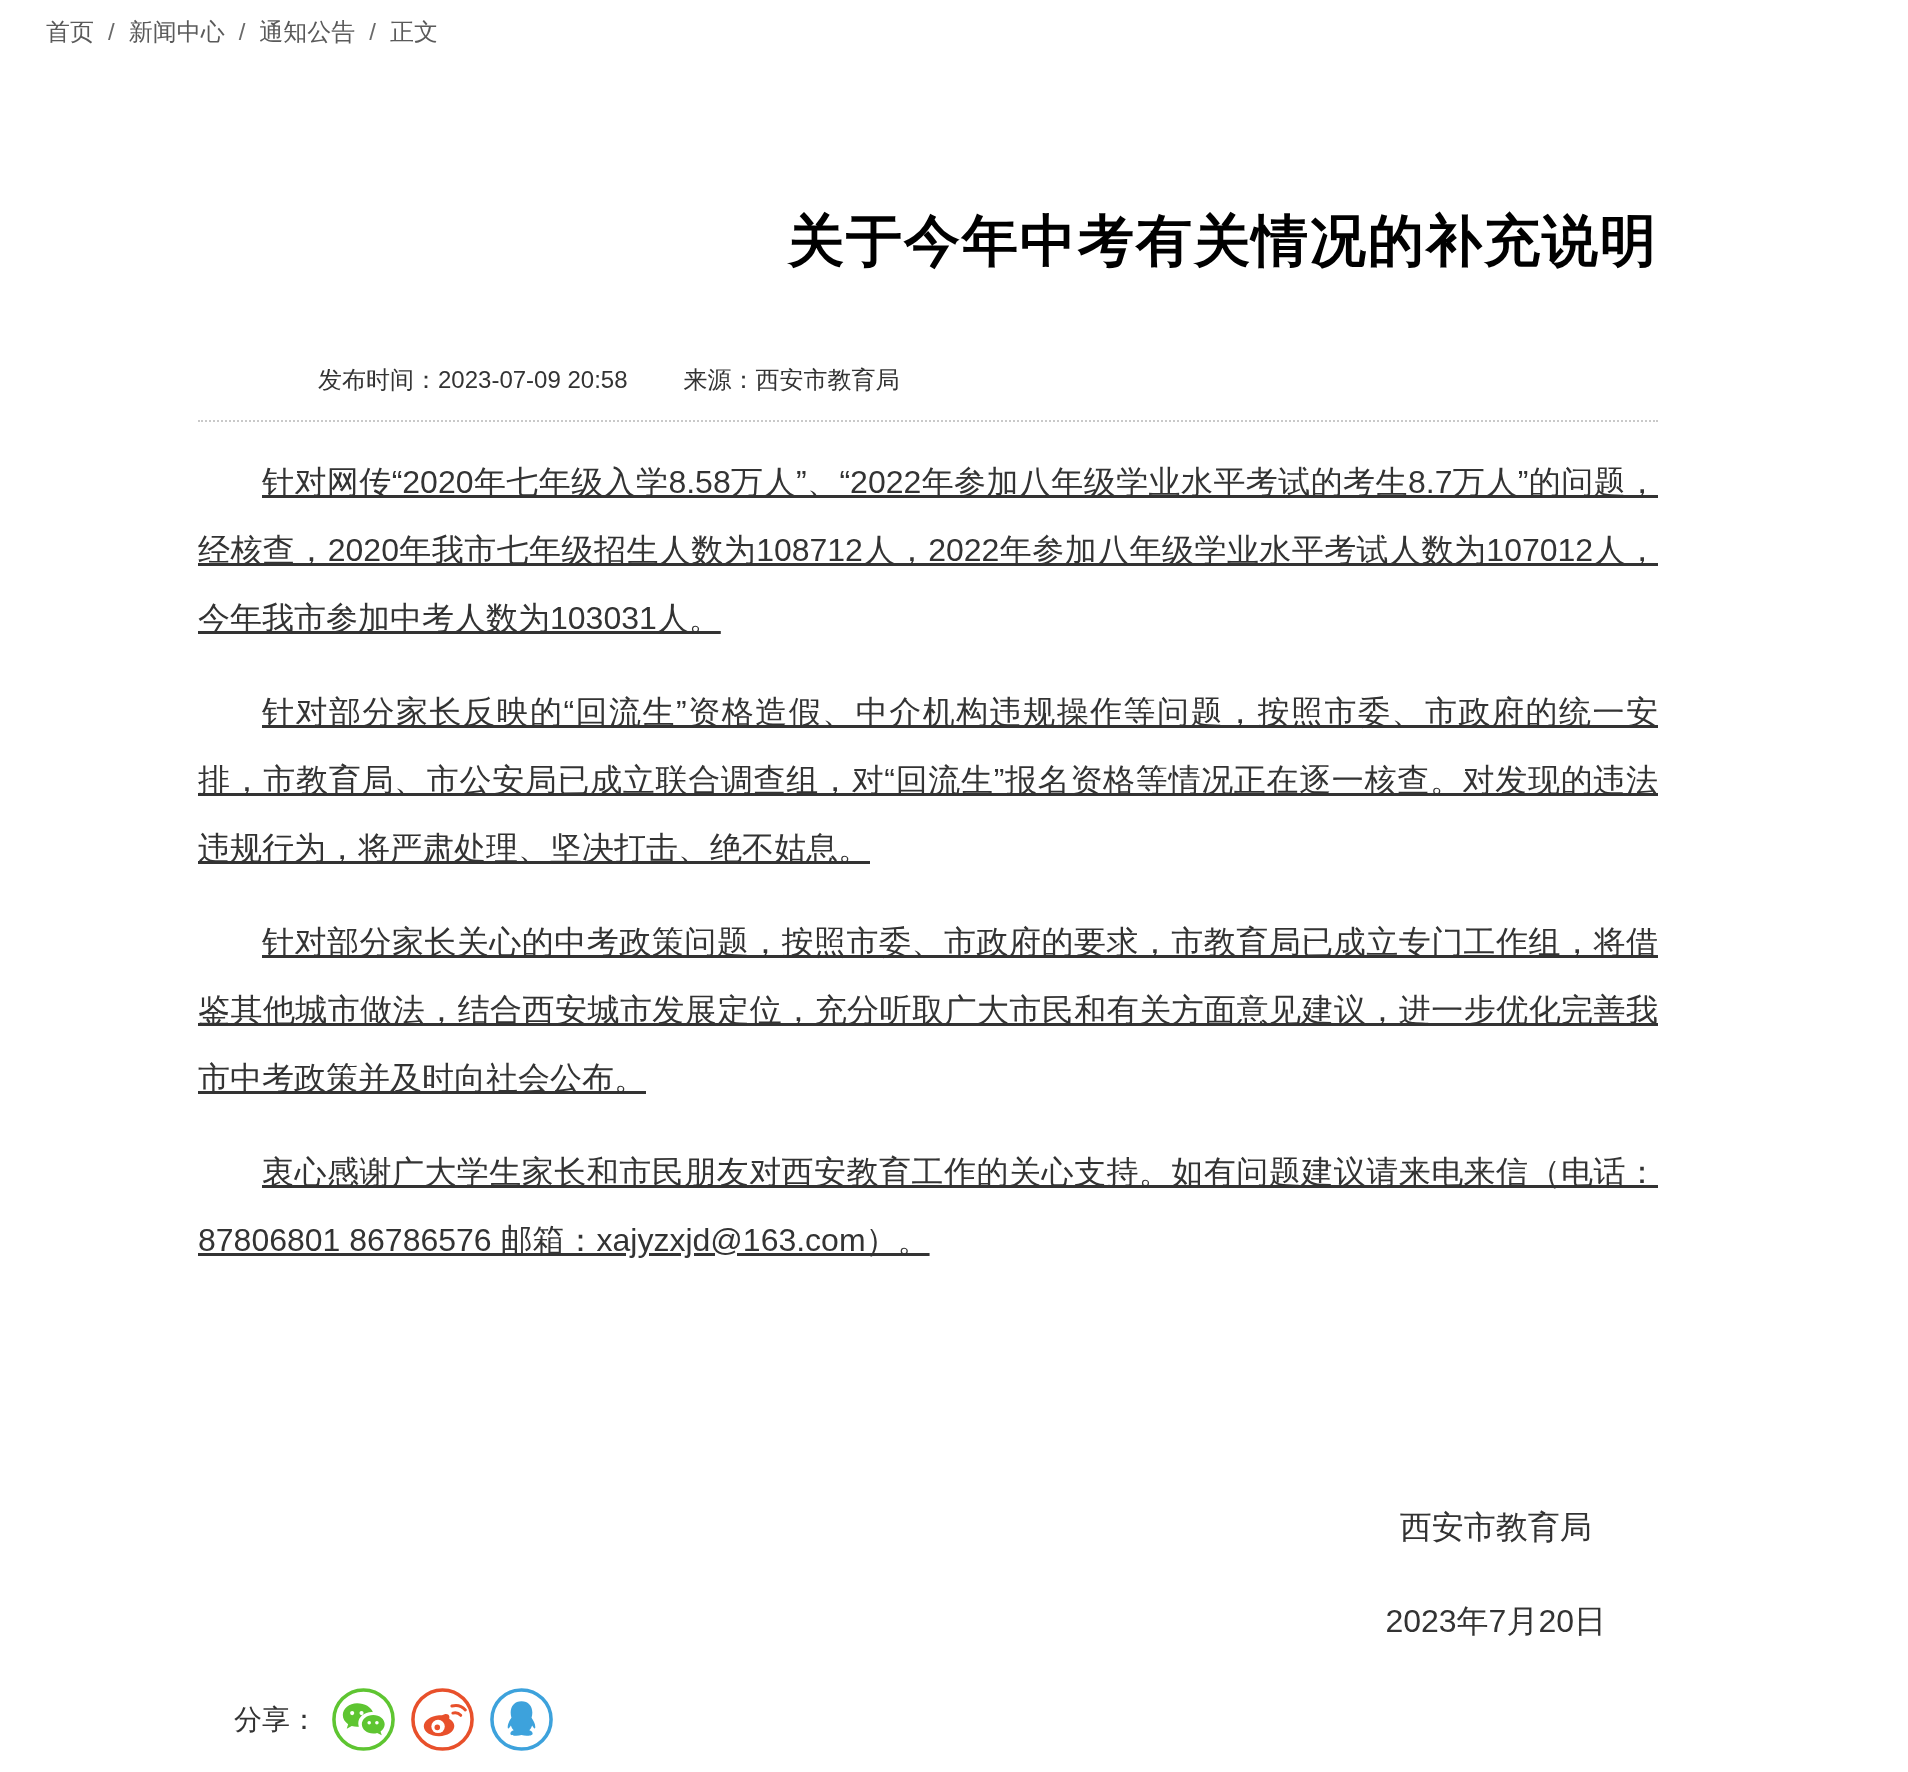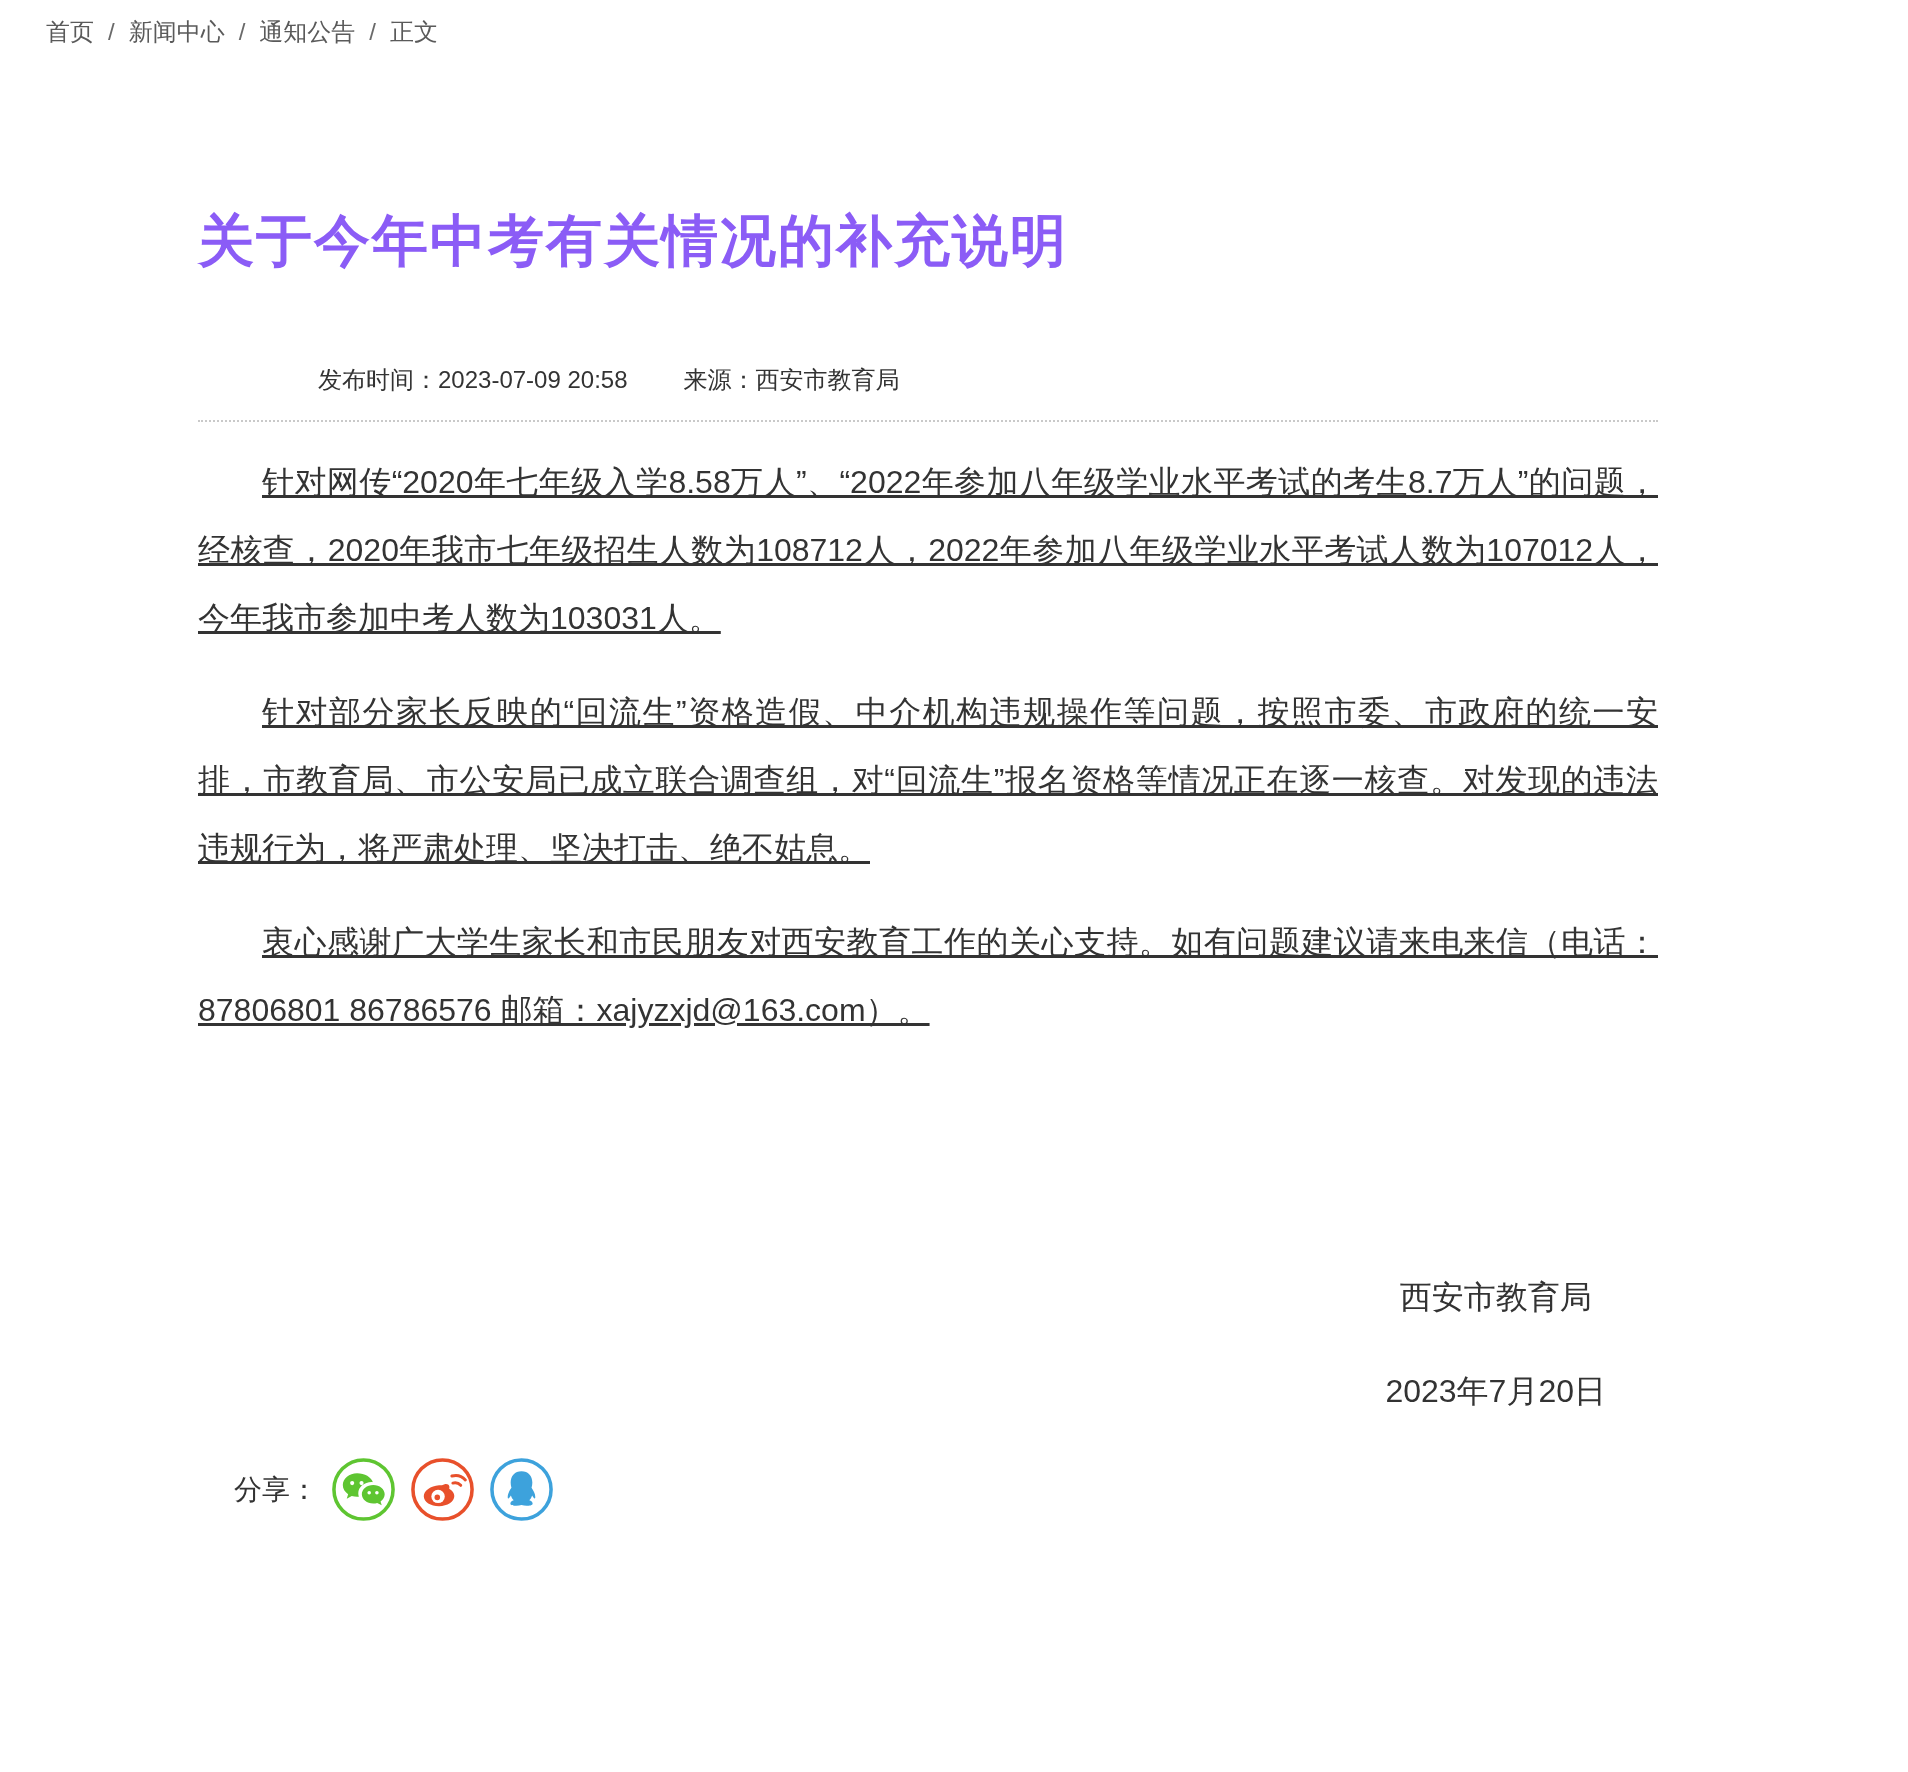--- a/index.html
+++ b/index.html
@@ -6,21 +6,21 @@
   html, body { margin: 0; padding: 0; background: #ffffff; }
   body { font-family: "Liberation Sans", "DejaVu Sans", sans-serif; }
   .page { position: relative; width: 1908px; height: 1772px; background: #ffffff; overflow: hidden; }
 
   .breadcrumb { padding: 16px 0 0 46px; font-size: 24px; color: #5a5a5a; display: flex; align-items: center; gap: 14px; }
   .breadcrumb .bc-item { color: #5a5a5a; text-decoration: none; cursor: pointer; }
   .breadcrumb .sep { color: #6a6a6a; }
 
   .article { width: 1460px; margin-left: 198px; }
 
-  .title { margin: 156px 0 0 0; text-align: left; font-size: 56px; font-weight: 700; color: #8b5cf6; letter-spacing: 2px; }
+  .title { margin: 156px 0 0 0; text-align: right; font-size: 56px; font-weight: 700; color: #000000; letter-spacing: 2px; }
 
   .meta { margin-top: 84px; padding: 0 0 24px 120px; font-size: 24px; color: #333333;
           border-bottom: 2px dotted #c9c9c9; display: flex; align-items: baseline; text-align: center; }
   .meta .meta-gap { width: 56px; }
 
   .body { margin-top: 20px; }
   .para { font-size: 32px; line-height: 68px; color: #333333; text-indent: 2em; text-align: justify; margin: 26px 0 0 0; text-decoration: underline; }
 
   .signature { margin-top: 232px; width: fit-content; margin-left: auto; margin-right: 52px;
                text-align: center; font-size: 32px; color: #333333; }
@@ -57,20 +57,21 @@
       <span>来源：</span>
       <span>西安市教育局</span>
     </div>
 
     <div class="body">
 
         <p class="para">针对网传“2020年七年级入学8.58万人”、“2022年参加八年级学业水平考试的考生8.7万人”的问题，经核查，2020年我市七年级招生人数为108712人，2022年参加八年级学业水平考试人数为107012人，今年我市参加中考人数为103031人。</p>
 
         <p class="para">针对部分家长反映的“回流生”资格造假、中介机构违规操作等问题，按照市委、市政府的统一安排，市教育局、市公安局已成立联合调查组，对“回流生”报名资格等情况正在逐一核查。对发现的违法违规行为，将严肃处理、坚决打击、绝不姑息。</p>
 
+        <p class="para">针对部分家长关心的中考政策问题，按照市委、市政府的要求，市教育局已成立专门工作组，将借鉴其他城市做法，结合西安城市发展定位，充分听取广大市民和有关方面意见建议，进一步优化完善我市中考政策并及时向社会公布。</p>
 
         <p class="para">衷心感谢广大学生家长和市民朋友对西安教育工作的关心支持。如有问题建议请来电来信（电话：87806801 86786576 邮箱：xajyzxjd@163.com）。</p>
       </div>
 
     <div class="signature">
       <div class="sig-org">西安市教育局</div>
       <div class="sig-date">2023年7月20日</div>
     </div>
 
     <div class="share">

